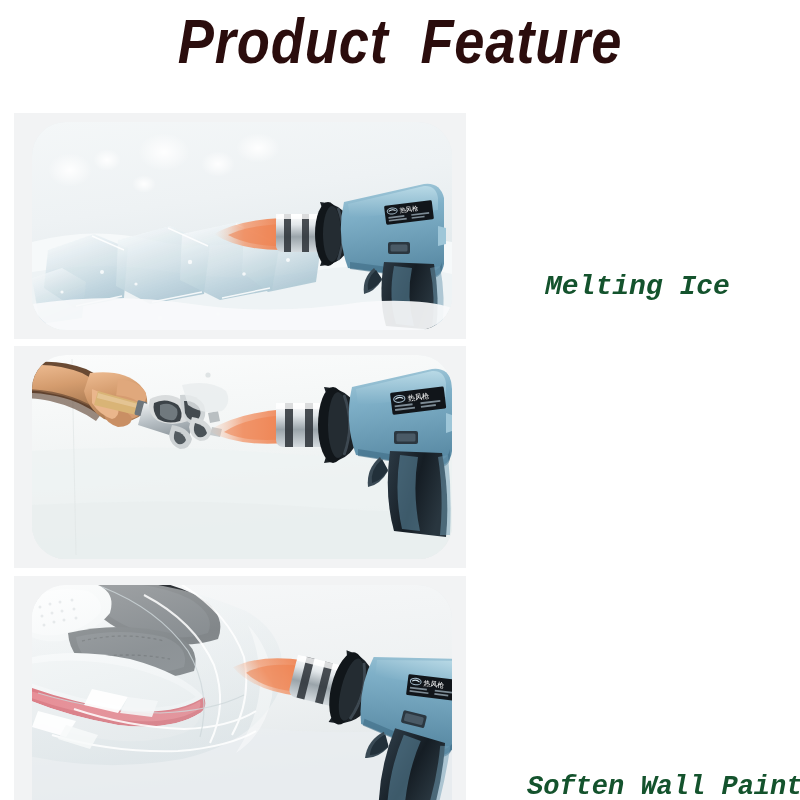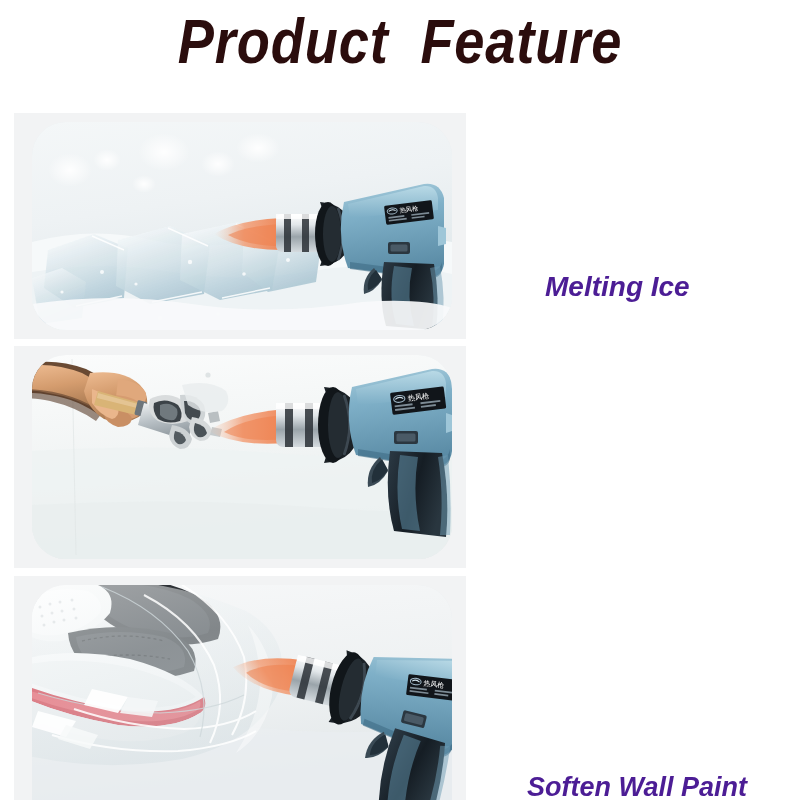--- a/index.html
+++ b/index.html
@@ -45,22 +45,22 @@
     position:absolute;left:18px;top:9px;
     width:420px;height:calc(100% - 18px);
     border-radius:34px;
     overflow:hidden;
     background:#e9edef;
   }
   .row-3 .photo{border-radius:34px 34px 0 0;height:calc(100% - 9px);}
 
   .caption{
     position:absolute;
-    color:#4c1d95;
-    font-family:Liberation Sans, sans-serif;
+    color:#14532d;
+    font-family:Liberation Mono, monospace;
     font-style:italic;
     font-weight:700;
     white-space:nowrap;
   }
   .cap-1{left:545px;top:158px;font-size:28px;}
   .cap-2{left:527px;top:426px;font-size:27px;}
 
   svg{display:block;}
 </style>
 </head>

